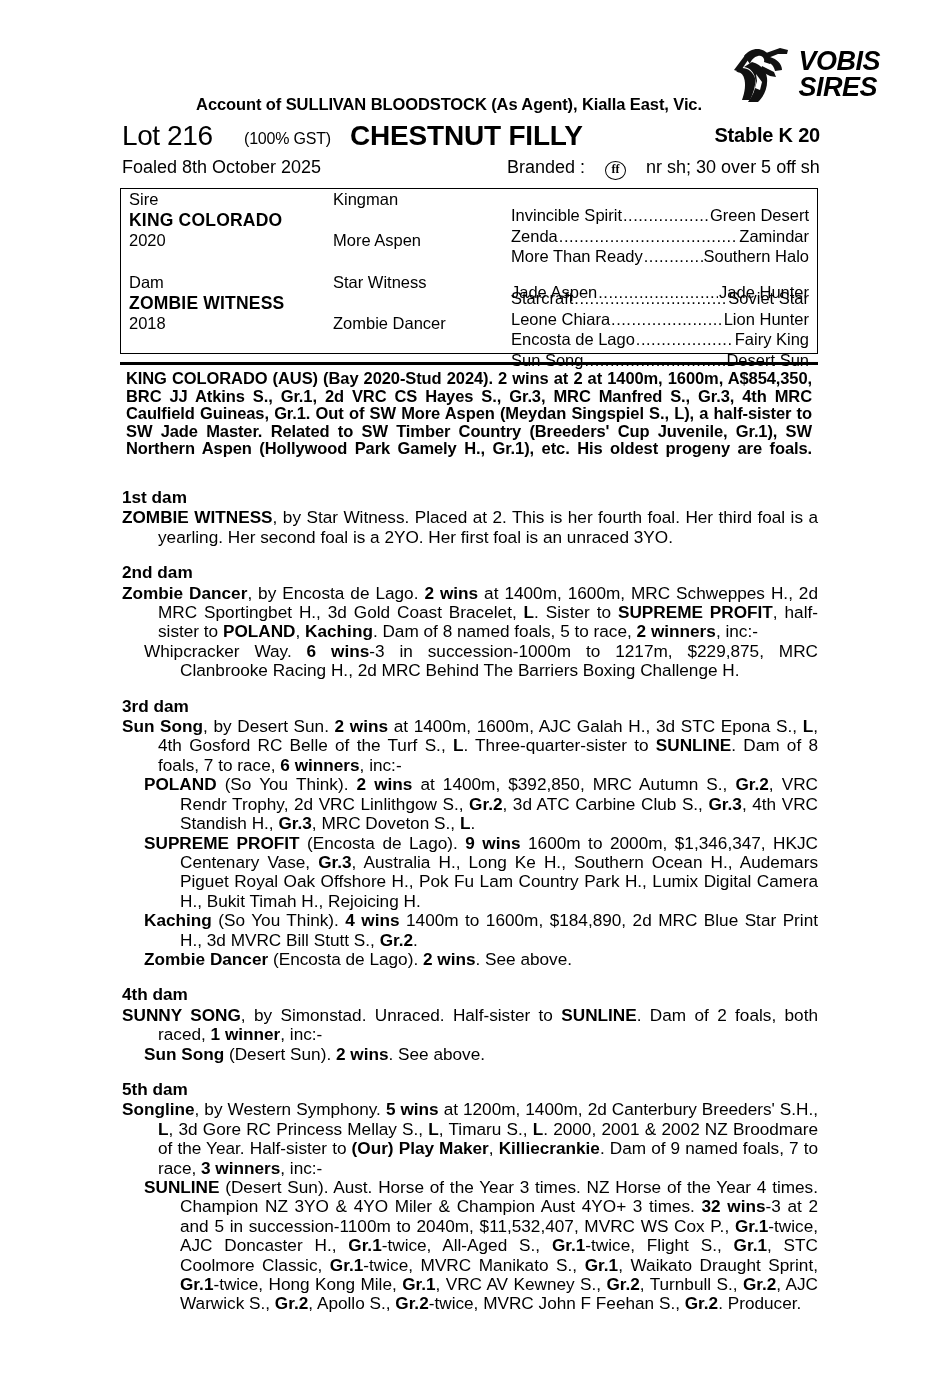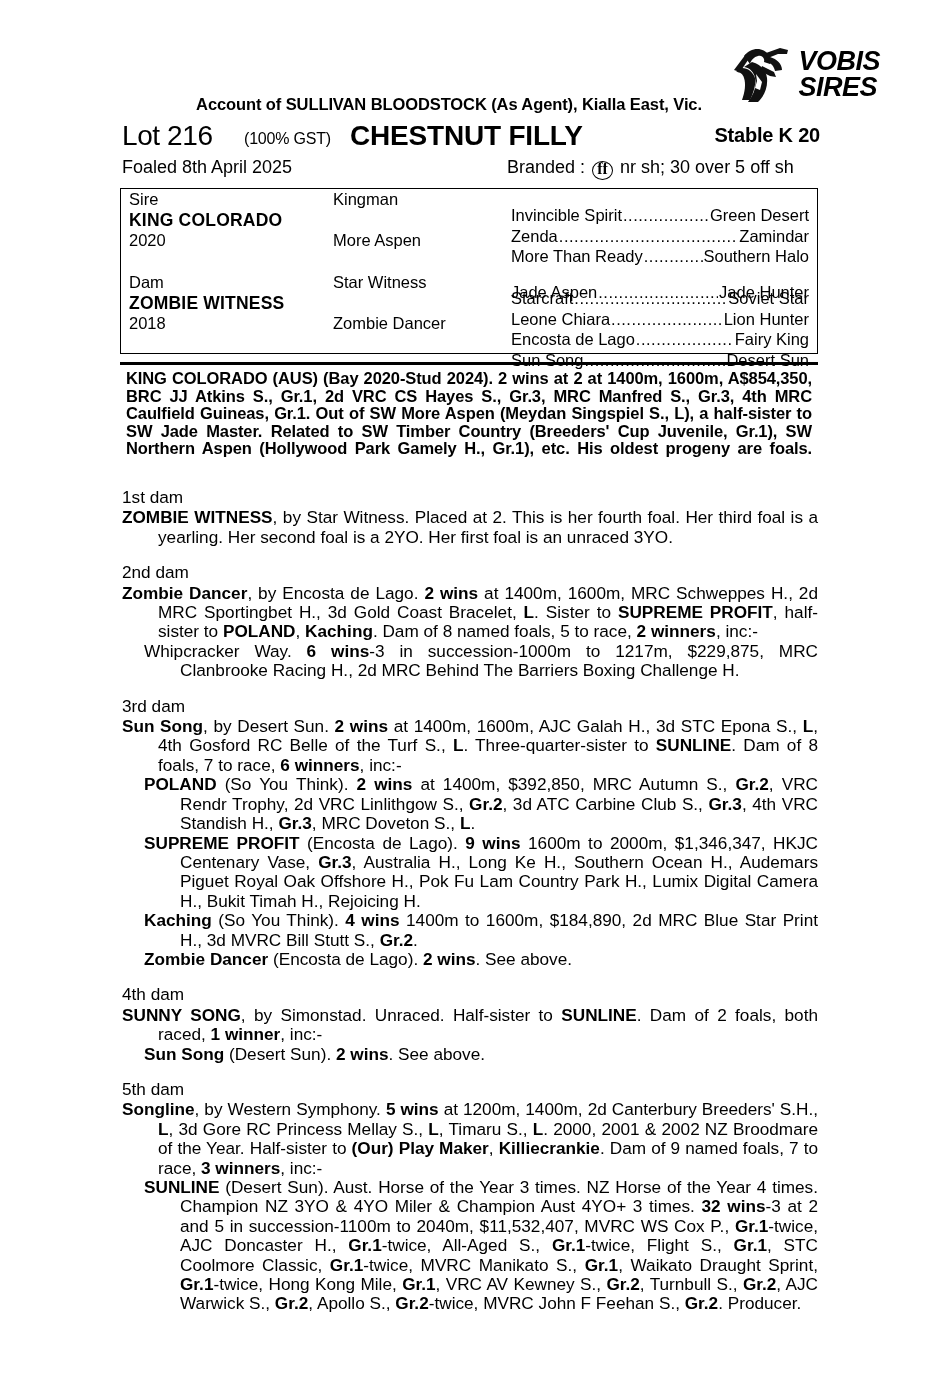--- a/index.html
+++ b/index.html
@@ -92,22 +92,22 @@
     position: absolute; left: 385px; top: 0;
     display: flex; align-items: center;
   }
   .brand-glyph {
     display: inline-block;
     width: 19px; height: 17px;
     border: 1.6px solid #000;
     border-radius: 50%;
     position: relative;
     top: 3px;
-    margin: 0 7px;
-    font-size: 16px;
+    margin: 0 20px;
+    font-size: 12px;
     font-weight: bold;
     line-height: 14px;
     text-align: center;
     font-family: "Liberation Serif", serif;
     overflow: hidden;
   }
 
   
   .ped-table {
     position: absolute;
@@ -169,21 +169,21 @@
   
   .body-text {
     position: absolute;
     left: 122px;
     width: 696px;
     top: 488px;
     font-size: 17.2px;
     line-height: 19.4px;
   }
   .dam-head {
-    font-weight: normal;
+    font-weight: bold;
     font-size: 17.2px;
     margin-top: 16px;
     margin-bottom: 1px;
   }
   .dam-head.first { margin-top: 0; }
   .p0 {
     text-indent: 0;
     padding-left: 36px;
     text-indent: -36px;
     text-align: justify;
@@ -220,21 +220,21 @@
   <div class="account-line">Account of SULLIVAN BLOODSTOCK (As Agent), Kialla East, Vic.</div>
 
   <div class="title-row">
     <span class="lot-no">Lot 216</span>
     <span class="gst">(100% GST)</span>
     <span class="colour-sex">CHESTNUT FILLY</span>
     <span class="stable">Stable K 20</span>
   </div>
 
   <div class="foaled-row">
-    <span class="foaled">Foaled 8th April 2025</span>
+    <span class="foaled">Foaled 8th October 2025</span>
     <span class="branded">
       <span>Branded :</span>
       <span class="brand-glyph">ff</span>
       <span>nr sh; 30 over 5 off sh</span>
     </span>
   </div>
 
   <div class="ped-table">
       <div class="ped-row" style="top: 0px; text-align: right;">
         <span class="c1">Sire</span>

